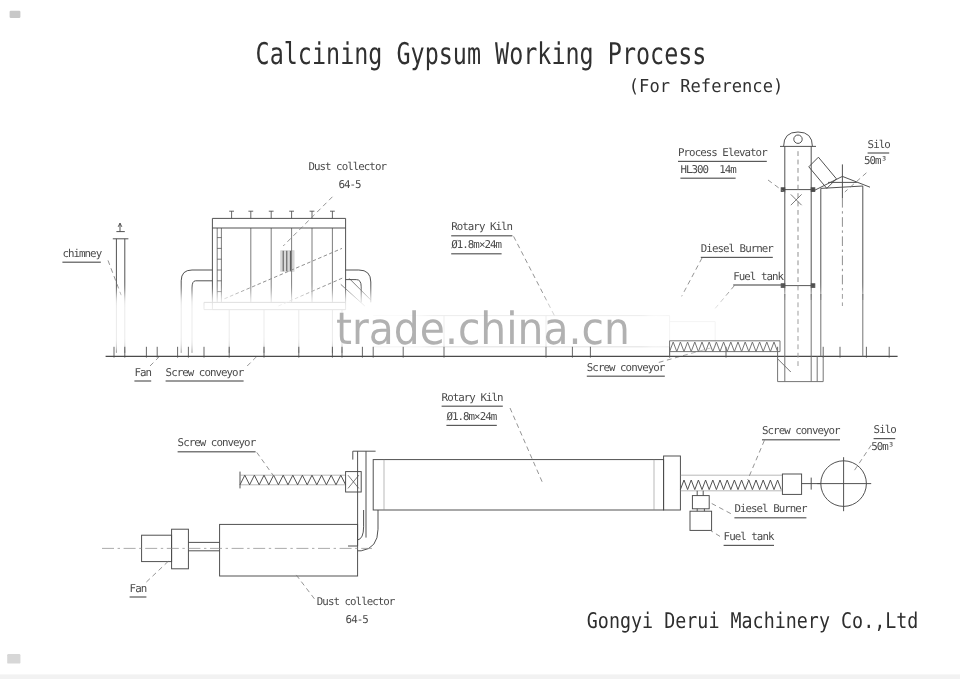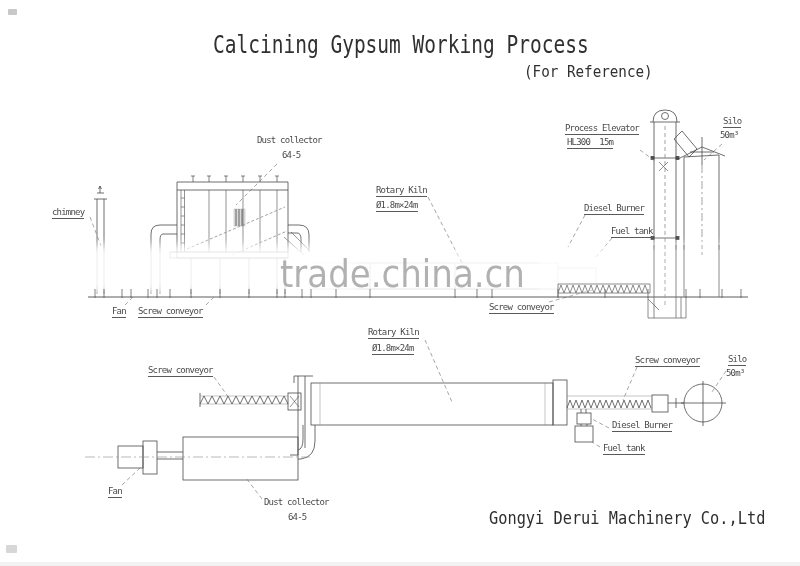--- a/index.html
+++ b/index.html
@@ -173,21 +173,21 @@
   <div id="title">Calcining Gypsum Working Process</div>
   <div id="subtitle">(For Reference)</div>
   <div id="company">Gongyi Derui Machinery Co.,Ltd</div>
 
   <div class="lbl u" style="left:52px;top:208px;">chimney</div>
   <div class="lbl" style="left:257px;top:136px;">Dust collector</div>
   <div class="lbl" style="left:282px;top:151px;">64-5</div>
   <div class="lbl u" style="left:376px;top:186px;">Rotary Kiln</div>
   <div class="lbl u" style="left:376px;top:201px;">Ø1.8m×24m</div>
   <div class="lbl u" style="left:565px;top:124px;">Process Elevator</div>
-  <div class="lbl u" style="left:567px;top:138px;">HL300  15m</div>
+  <div class="lbl u" style="left:567px;top:138px;">HL300  14m</div>
   <div class="lbl u" style="left:723px;top:117px;">Silo</div>
   <div class="lbl" style="left:720px;top:131px;">50m³</div>
   <div class="lbl u" style="left:584px;top:204px;">Diesel Burner</div>
   <div class="lbl u" style="left:611px;top:227px;">Fuel tank</div>
   <div class="lbl u" style="left:112px;top:307px;">Fan</div>
   <div class="lbl u" style="left:138px;top:307px;">Screw conveyor</div>
   <div class="lbl u" style="left:489px;top:303px;">Screw conveyor</div>
 
   <div class="lbl u" style="left:148px;top:366px;">Screw conveyor</div>
   <div class="lbl u" style="left:368px;top:328px;">Rotary Kiln</div>

